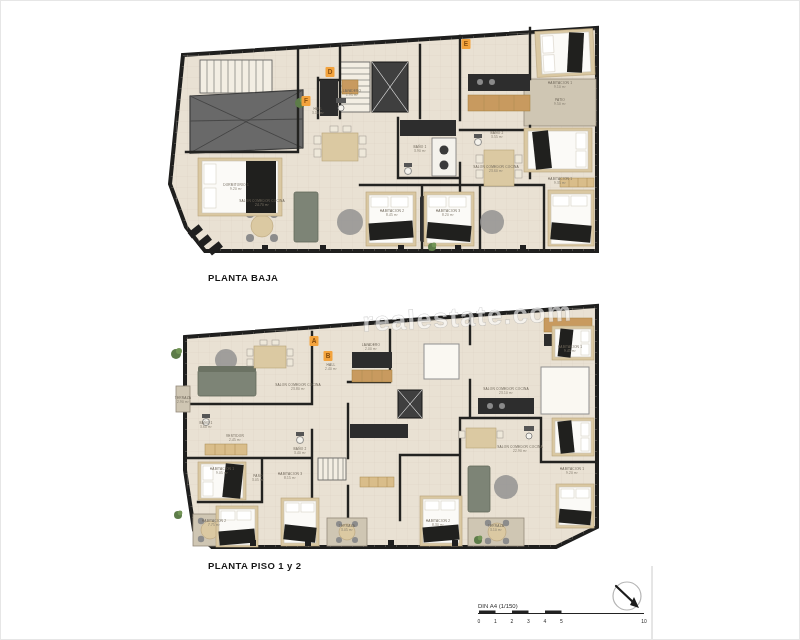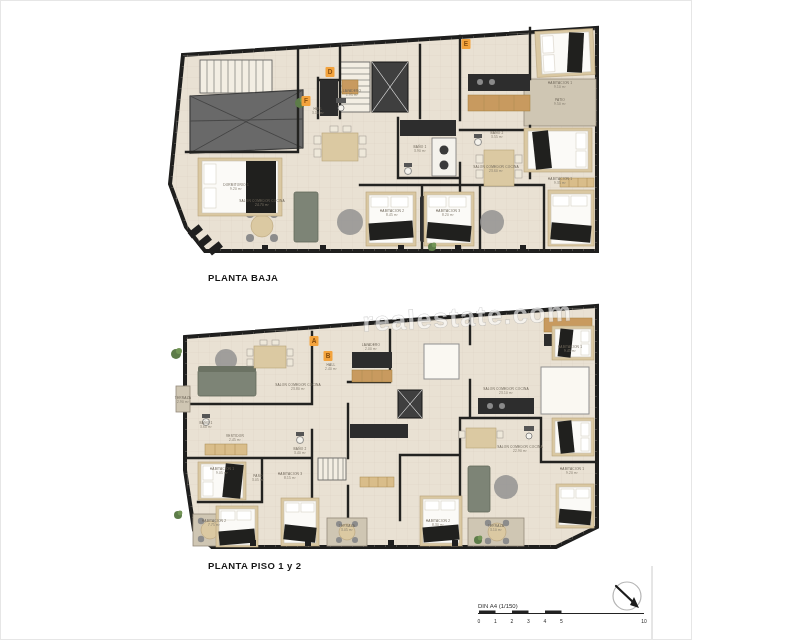--- a/index.html
+++ b/index.html
@@ -1,16 +1,16 @@
 <!DOCTYPE html>
 <html><head>
 <meta charset="utf-8">
 <style>
   html,body{margin:0;padding:0;background:#fff;}
-  #canvas{position:relative;width:692px;height:640px;background:#ffffff;overflow:hidden;
+  #canvas{position:relative;width:800px;height:640px;background:#ffffff;overflow:hidden;
           font-family:"Liberation Sans",sans-serif;}
   #frame{position:absolute;inset:0;border:1px solid #e6e6e6;pointer-events:none;}
   svg{position:absolute;left:0;top:0;}
   .wall{stroke:#222220;stroke-width:2.4;fill:none;stroke-linecap:square}
   .outer{fill:#e9e1d3;stroke:#1f1f1e;stroke-width:4;stroke-linejoin:miter}
   .kd{fill:#2d2d2d}
   .kt{fill:#c89a5f;stroke:#a3803f;stroke-width:.5}
   .tbl{fill:#dbc9a2;stroke:#b9a379;stroke-width:.6}
   .chair{fill:#eee8da;stroke:#9a948a;stroke-width:.5}
   .rug{fill:#8d8d8d;opacity:.8}

